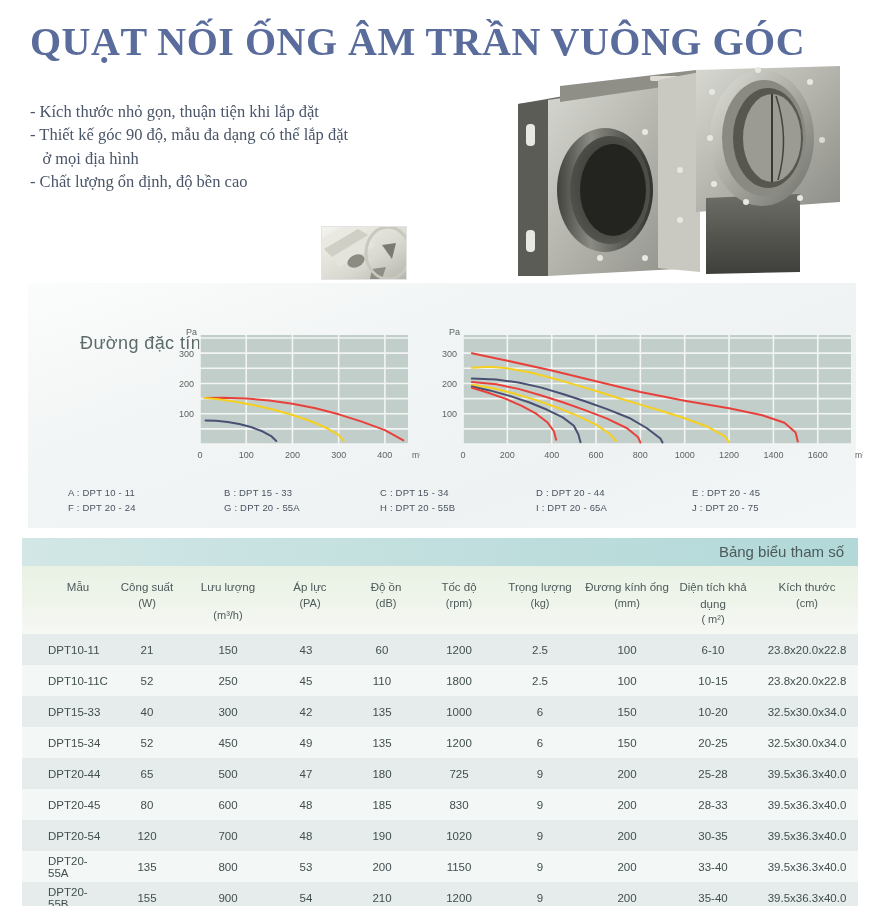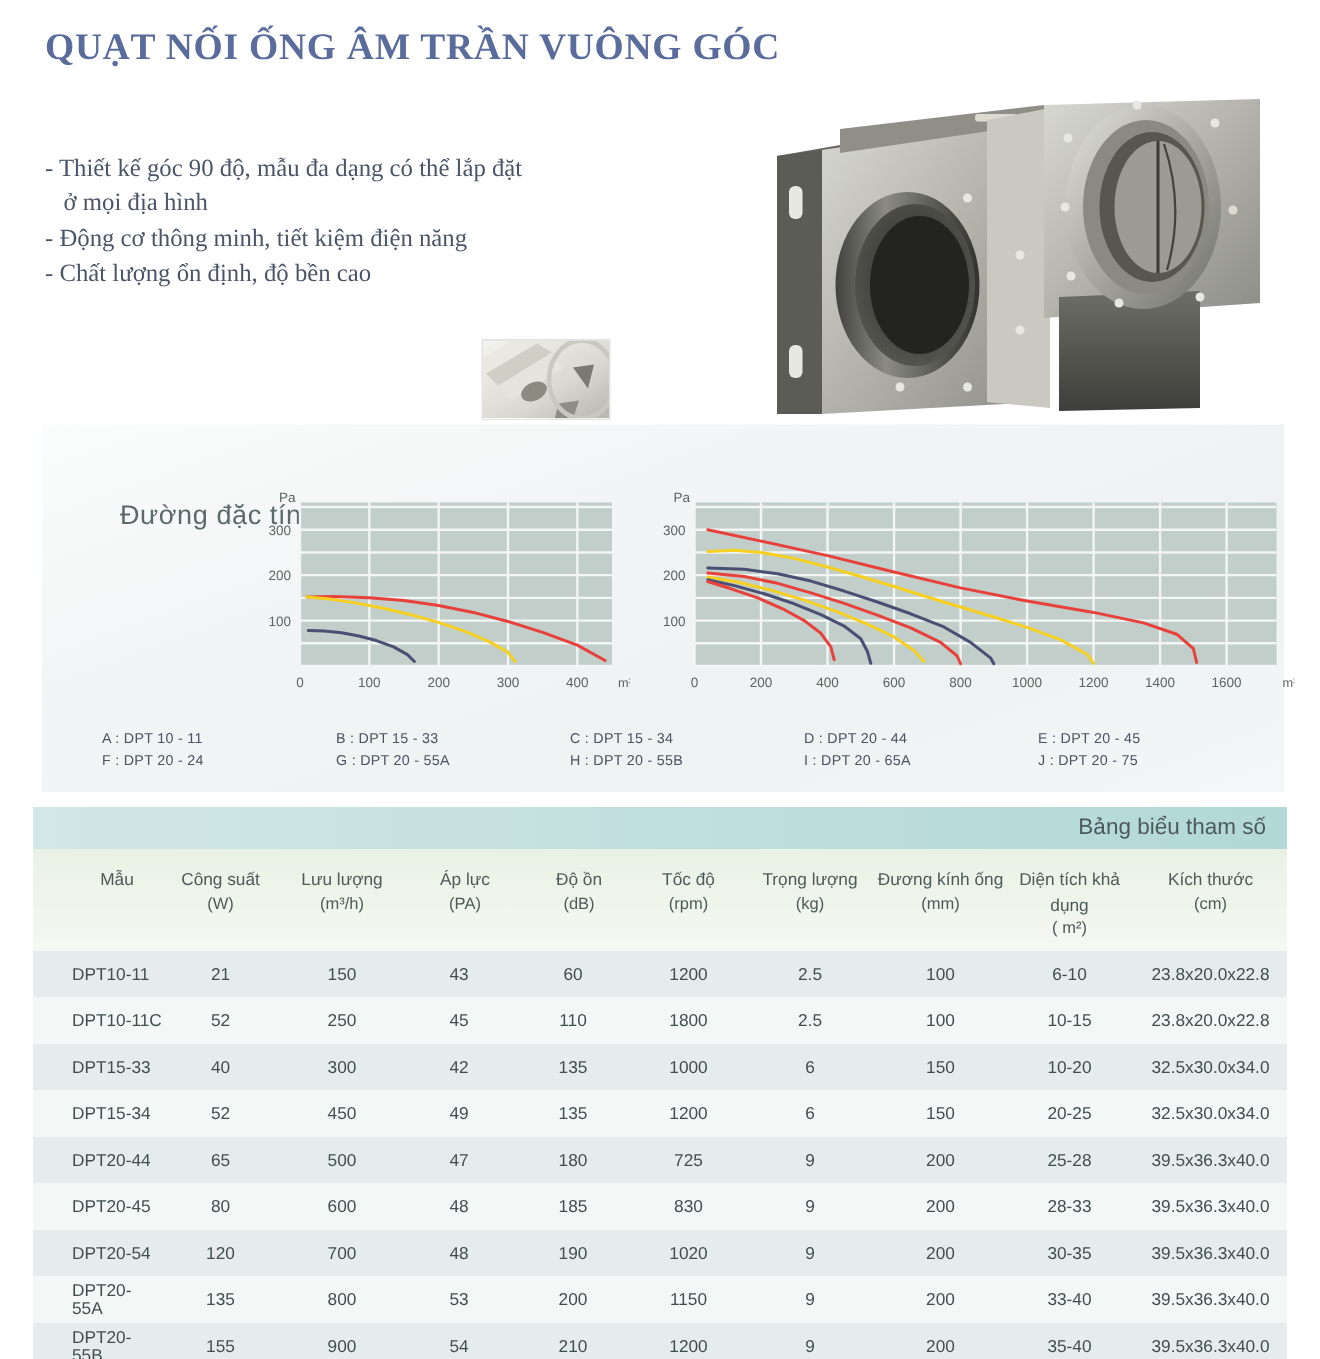--- a/index.html
+++ b/index.html
@@ -8,21 +8,21 @@
     background:#ffffff;
     font-family:"Liberation Sans", sans-serif;
     overflow:hidden;
     position:relative;
   }
   
   #page-title{
     position:absolute; left:30px; top:18px;
     font-family:"Liberation Serif", serif;
     font-weight:bold;
-    font-size:25px;
+    font-size:40px;
     letter-spacing:0.5px;
     color:#5a6c9b;
     white-space:nowrap;
   }
   #feature-list{
     position:absolute; left:30px; top:100px;
     width:430px;
   }
   .feature-item{
     font-family:"Liberation Serif", serif;
@@ -119,40 +119,40 @@
   .tr.odd{background:#e6eceb;}
   .tr.even{background:#f3f7f6;}
   .td{
     text-align:center;
     font-size:11.5px;
     color:#414e4e;
   }
   
   .c0{width:86px;}
   .c1{width:78px;}
-  .c2{width:84px;}
+  .c2{width:84px;gap:12px;}
   .c3{width:72px;}
   .c4{width:80px;}
   .c5{width:74px;}
   .c6{width:88px;}
   .c7{width:86px;}
   .c8{width:86px;}
   .c9{width:102px;}
   .td.c0{text-align:left;padding-left:26px;width:60px;}
   .th.c0{padding-left:26px;width:60px;text-align:right;}
 </style>
 </head>
 <body>
 
 <div id="page-title">QUẠT NỐI ỐNG ÂM TRẦN VUÔNG GÓC</div>
 
 <div id="feature-list">
+  <div class="feature-item">- Kích thước nhỏ gọn, thuận tiện khi lắp đặt</div>
   <div class="feature-item">- Thiết kế góc 90 độ, mẫu đa dạng có thể lắp đặt
    ở mọi địa hình</div>
-  <div class="feature-item">- Động cơ thông minh, tiết kiệm điện năng</div>
   <div class="feature-item">- Chất lượng ổn định, độ bền cao</div>
 </div>
 
 <div id="product-photo">
   <svg width="368" height="222" viewBox="0 0 368 222">
     <defs>
       <linearGradient id="mplate" x1="0" y1="0" x2="1" y2="1">
         <stop offset="0%" stop-color="#d8d8d2"></stop>
           <stop offset="45%" stop-color="#b7b7b0"></stop>
         <stop offset="100%" stop-color="#8d8d87"></stop>

